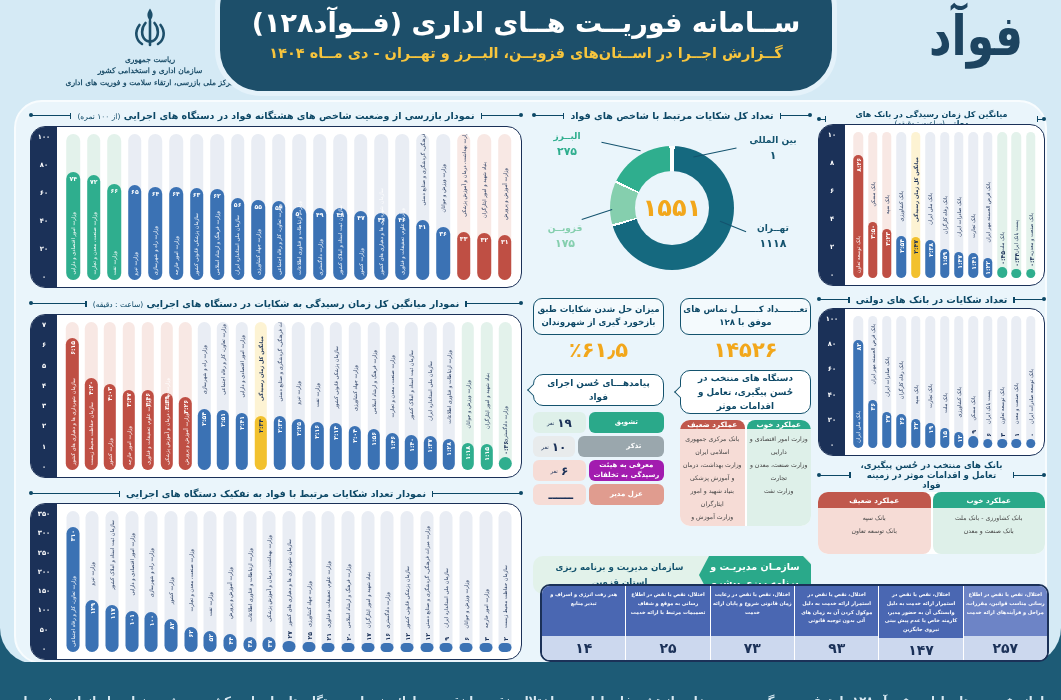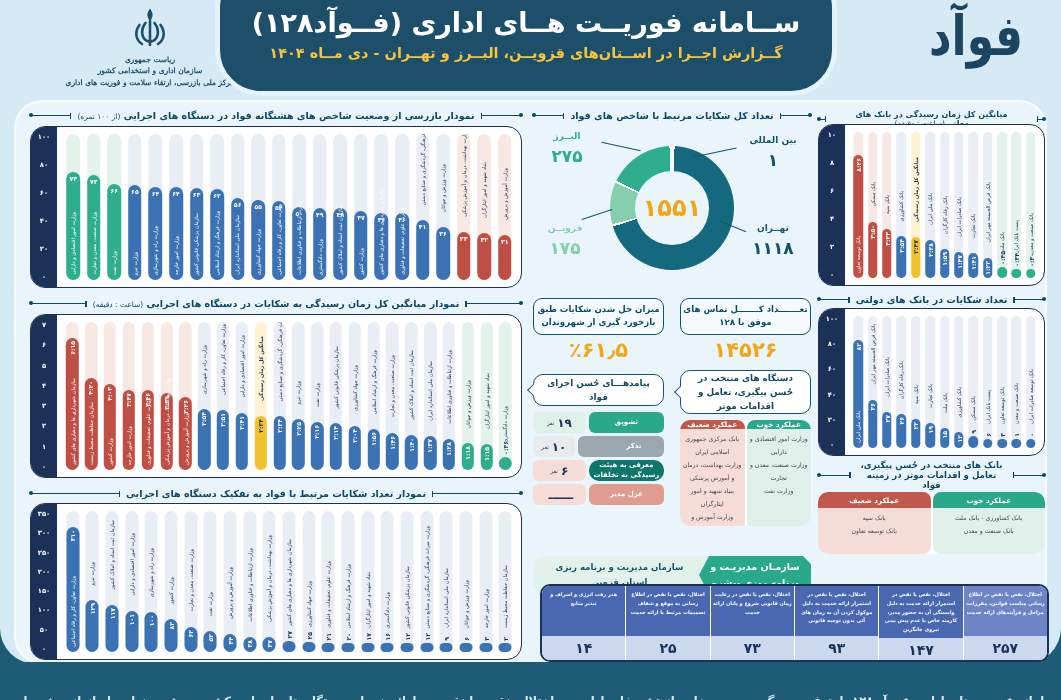--- a/index.html
+++ b/index.html
@@ -41,21 +41,21 @@
   .bval.out{color:#1b3158;top:auto;z-index:2}
   .blab{position:absolute;left:50%;transform:translateX(-50%) rotate(180deg);writing-mode:vertical-rl;white-space:nowrap;font-size:5.1px;color:#1b3158;z-index:2}
   .blab.in{bottom:5px;color:#fff}
   .blab.avg{font-weight:800}
   
   .donut-wrap{position:absolute;direction:rtl}
   .donut{position:absolute;border-radius:50%}
   .donut::after{content:"";position:absolute;inset:20%;background:#eaf5fb;border-radius:50%}
   .donut-center{position:absolute;color:#f2a71b;font-weight:900;font-size:24px;z-index:2;text-align:center}
   .callout{position:absolute;font-size:9px;font-weight:800;color:#14536e;text-align:center;line-height:1.5}
-  .callout .cv{font-size:17px;font-weight:900}
+  .callout .cv{font-size:11px;font-weight:900}
   .cl{position:absolute;height:1.3px;background:#14536e;z-index:1}
   
   .stat{position:absolute;width:131px;text-align:center}
   .stat .sb{border:1.7px solid #14536e;border-radius:9px;background:#f4fafd;color:#0d4866;font-weight:800;font-size:8.6px;line-height:1.55;padding:4px 2px}
   .stat .sv{margin-top:3px;color:#f2a71b;font-weight:900;font-size:21px}
   
   .bubble{position:absolute;background:#fff;border:1.6px solid #14536e;border-radius:10px;color:#0d4866;font-weight:800;font-size:8.8px;text-align:center;display:flex;align-items:center;justify-content:center;line-height:1.6;padding:2px 8px;box-sizing:border-box}
   .bubble::before{content:"";position:absolute;left:-5px;top:50%;width:8px;height:8px;background:#fff;border-left:1.6px solid #14536e;border-bottom:1.6px solid #14536e;transform:translateY(-50%) rotate(45deg)}
   
   .conseq{position:absolute;display:flex;flex-direction:column;gap:3px;direction:rtl}
@@ -704,21 +704,21 @@
         </div>
       </div>
       <div class="crow">
         <div class="cl-label" style="background: rgb(154, 167, 173); padding-left: 28px;">تذکر</div>
         <div class="cl-count" style="background: rgb(232, 235, 236);">
           <div class="num">۱۰</div>
           <div class="unit">نفر</div>
         </div>
       </div>
       <div class="crow">
-        <div class="cl-label" style="background: #0f766e; border-radius: 10px;">معرفی به هیئت رسیدگی به تخلفات</div>
+        <div class="cl-label" style="background: #a21caf;">معرفی به هیئت رسیدگی به تخلفات</div>
         <div class="cl-count" style="background: rgb(246, 220, 214);">
           <div class="num">۶</div>
           <div class="unit">نفر</div>
         </div>
       </div>
       <div class="crow">
         <div class="cl-label" style="background: rgb(224, 156, 143);">عزل مدیر</div>
         <div class="cl-count" style="background: rgb(246, 220, 214);">
           <div class="num">ــــــ</div>
           <div class="unit"></div>

